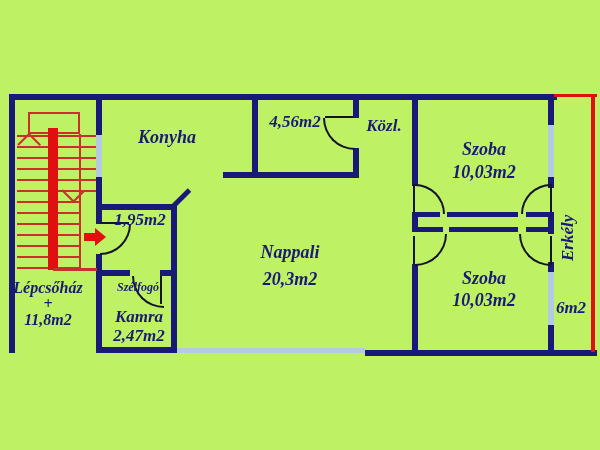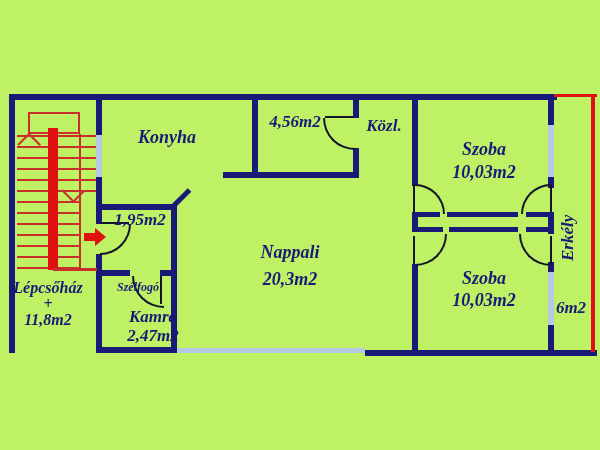--- a/index.html
+++ b/index.html
@@ -143,21 +143,21 @@
   </div>
 
   <div class="lbl" style="left:424px;top:267px;width:120px;font-size:18px;line-height:22px;">
     <div>Szoba</div>
     <div>10,03m2</div>
   </div>
 
   <div class="lbl" style="left:102px;top:210px;width:76px;font-size:17px;">1,95m2</div>
   <div class="lbl" style="left:98px;top:240px;width:80px;font-size:12px;margin-top:40px;">Szélfogó</div>
 
-  <div class="lbl" style="left:112px;top:307px;width:82px;font-size:17px;line-height:19px;">
+  <div class="lbl" style="left:98px;top:307px;width:82px;font-size:17px;line-height:19px;">
     <div>Kamra</div>
     <div>2,47m2</div>
   </div>
 
   <div class="lbl" style="left:6px;top:280px;width:84px;font-size:16px;line-height:16px;">
     <div>Lépcsőház</div>
     <div>+</div>
     <div>11,8m2</div>
   </div>
 

